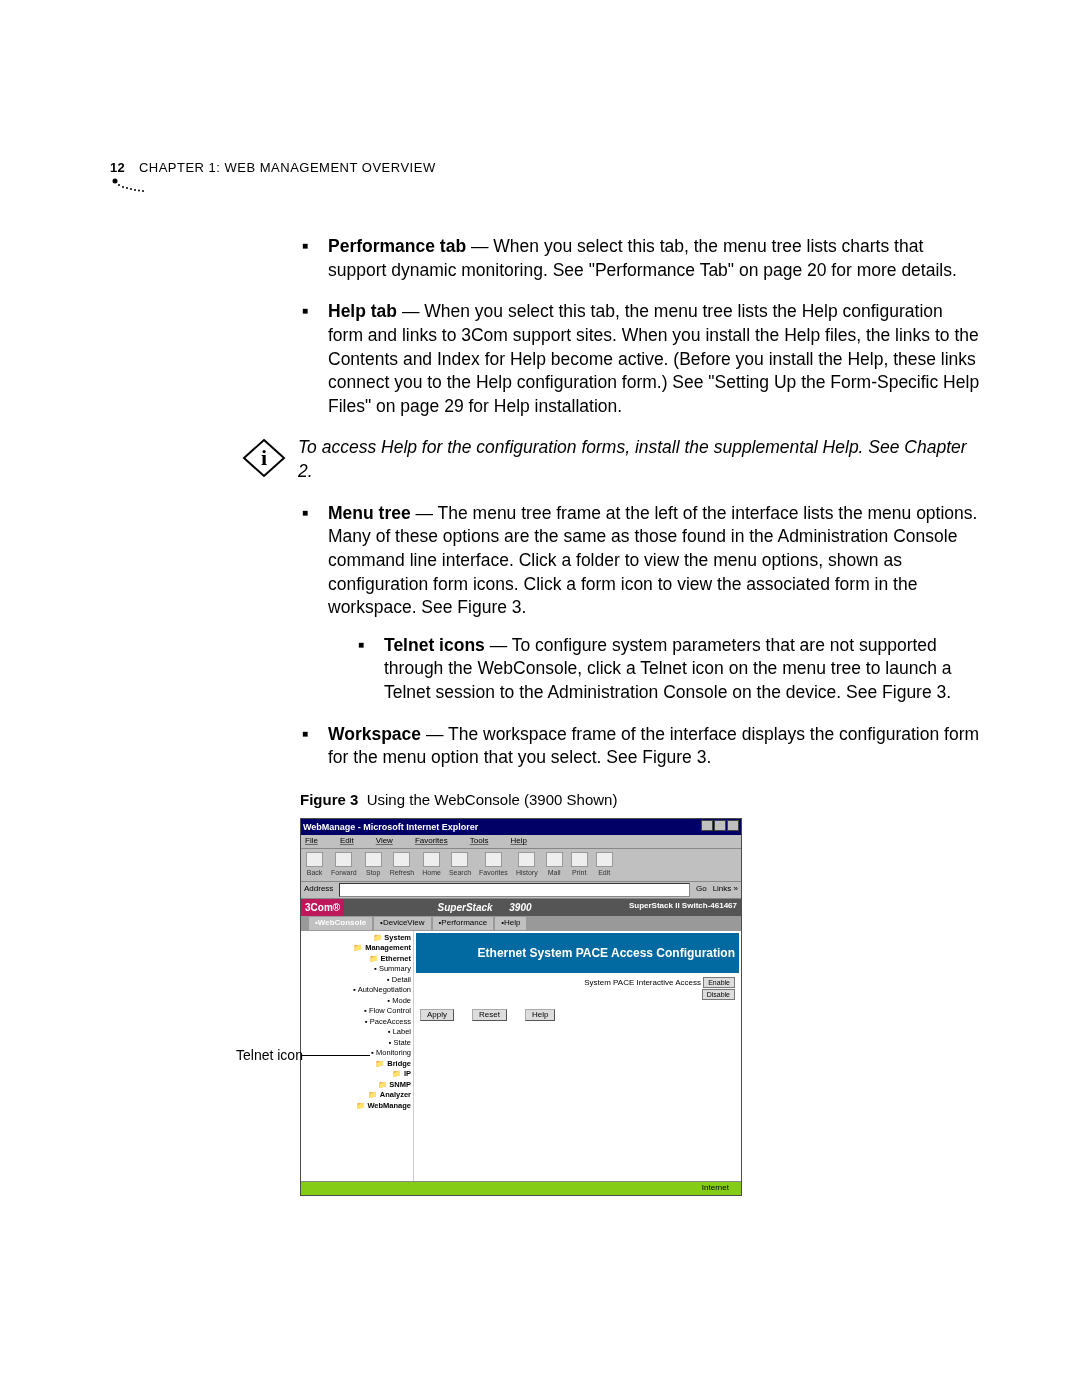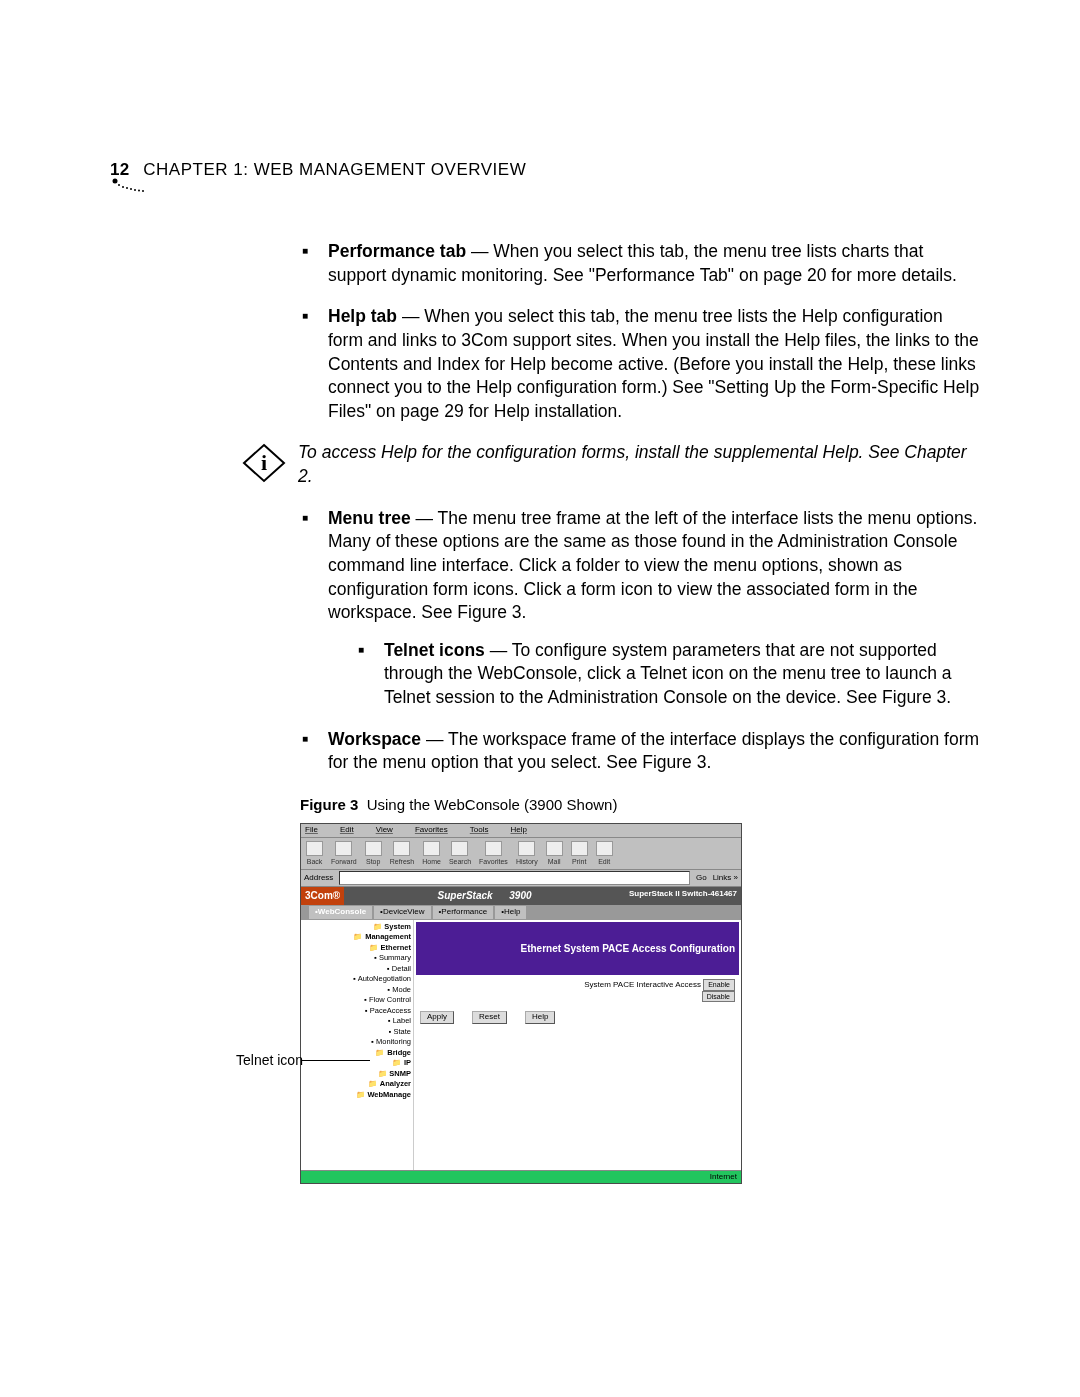--- a/index.html
+++ b/index.html
@@ -11,21 +11,21 @@
       width: 1080px;
     }
     .page {
       position: relative;
       box-sizing: border-box;
       padding: 160px 100px 100px 110px;
     }
     .header-line {
       display: flex;
       align-items: center;
-      font-size: 17px;
+      font-size: 13px;
       font-weight: 400;
       letter-spacing: .2px;
       margin-bottom: 60px;
     }
     .page-num {
       font-weight: 700;
       margin-right: 14px;
     }
     .chapter-label {
       font-variant: small-caps;
@@ -100,38 +100,38 @@
     .ie-titlebar .btns span{display:inline-block;width:10px;height:9px;background:#c0c0c0;margin-left:1px;border:1px solid #444;}
     .ie-menubar { font-size: 8px; padding: 1px 4px; background:#c0c0c0;border-bottom:1px solid #888;display:flex;gap:22px;}
     .ie-menubar span{text-decoration:underline;text-decoration-color:#666;}
     .ie-toolbar {display:flex;gap:2px;padding:2px 2px;border-bottom:1px solid #888;background:#c0c0c0;align-items:center;}
     .tbtn{display:flex;flex-direction:column;align-items:center;font-size:7px;color:#333;padding:1px 3px;}
     .tbtn .ic{width:15px;height:13px;background:#eee;border:1px solid #999;margin-bottom:1px;}
     .ie-address{font-size:8px;padding:1px 3px;border-bottom:1px solid #888;display:flex;gap:6px;align-items:center;}
     .ie-address .fld{flex:1;background:#fff;border:1px inset #888;height:12px;}
     .ie-address .go{font-size:8px;}
     .brand-bar{display:flex;background:#555;color:#fff;font-size:10px;}
-    .brand-bar .l{background:#c2410c;color:#fff;padding:2px 4px;font-weight:700;}
+    .brand-bar .l{background:#be185d;color:#fff;padding:2px 4px;font-weight:700;}
     .brand-bar .c{flex:1;text-align:center;font-style:italic;font-weight:700;padding:2px;}
     .brand-bar .r{font-size:8px;padding:2px 4px;font-weight:700;}
     .tabline{display:flex;gap:2px;background:#999;font-size:8px;padding:1px 8px;}
     .tabline span{padding:1px 6px;background:#c0c0c0;}
     .tabline span.sel{color:#fff;font-weight:700;}
     .webcontent{display:flex;height:250px;background:#fff;text-align:right;}
     .navpane{width:108px;background:#fff;border-right:1px solid #ccc;font-size:7.5px;line-height:1.4;padding:2px 2px;overflow:hidden;}
     .navpane .fld{font-weight:700;}
     .navpane .ind2{padding-left:16px;font-weight:400;}
     .workarea{flex:1;background:#fff;padding:2px;}
-    .wktitle{background:#4c1d95;color:#fff;font-size:10px;font-weight:700;padding:20px 4px;}
+    .wktitle{background:#0369a1;color:#fff;font-size:12px;font-weight:700;padding:12px 4px;}
     .wkbody{font-size:8px;padding:4px;}
     .wkbody .lbl{display:inline-block;width:140px;margin-left:34px;}
     .wkbody .bt{font-size:7px;border:1px solid #777;background:#ddd;padding:0 4px;display:inline-block;}
     .btnrow{display:flex;gap:18px;margin-top:8px;}
     .btnrow .b{font-size:8px;border:1px outset #aaa;background:#ddd;padding:0 6px;}
-    .ie-status{font-size:8px;background:#22c55e;border-top:1px solid #888;display:flex;justify-content:space-between;padding:1px 4px;text-align:right;}
+    .ie-status{font-size:8px;background:#84cc16;border-top:1px solid #888;display:flex;justify-content:space-between;padding:1px 12px;text-align:right;}
   </style>
 </head>
 <body>
 
 <div class="page">
   <svg class="dots" width="40" height="18" style="position:absolute;left:112px;top:178px;">
     <circle cx="3" cy="3" r="2.5" fill="#000"></circle>
     <circle cx="7" cy="7" r="1" fill="#000"></circle>
       <circle cx="11" cy="9" r="1" fill="#000"></circle>
     <circle cx="15" cy="10" r="1" fill="#000"></circle>
@@ -180,20 +180,24 @@
 
     <div class="figure-caption">
       <span class="fig-label">Figure 3</span>&nbsp;&nbsp;<span>Using the WebConsole (3900 Shown)</span>
     </div>
 
     <div class="screenshot-wrap">
       <div class="callout-label">Telnet icon</div>
       <div class="callout-line"></div>
 
       <div class="ie-window">
+        <div class="ie-titlebar">
+          <span>WebManage - Microsoft Internet Explorer</span>
+          <span class="btns"><span></span><span></span><span></span></span>
+        </div>
         <div class="ie-menubar">
           <span>File</span>
           <span>Edit</span>
           <span>View</span>
           <span>Favorites</span>
           <span>Tools</span>
           <span>Help</span>
         </div>
         <div class="ie-toolbar" id="tb">
             <div class="tbtn">

